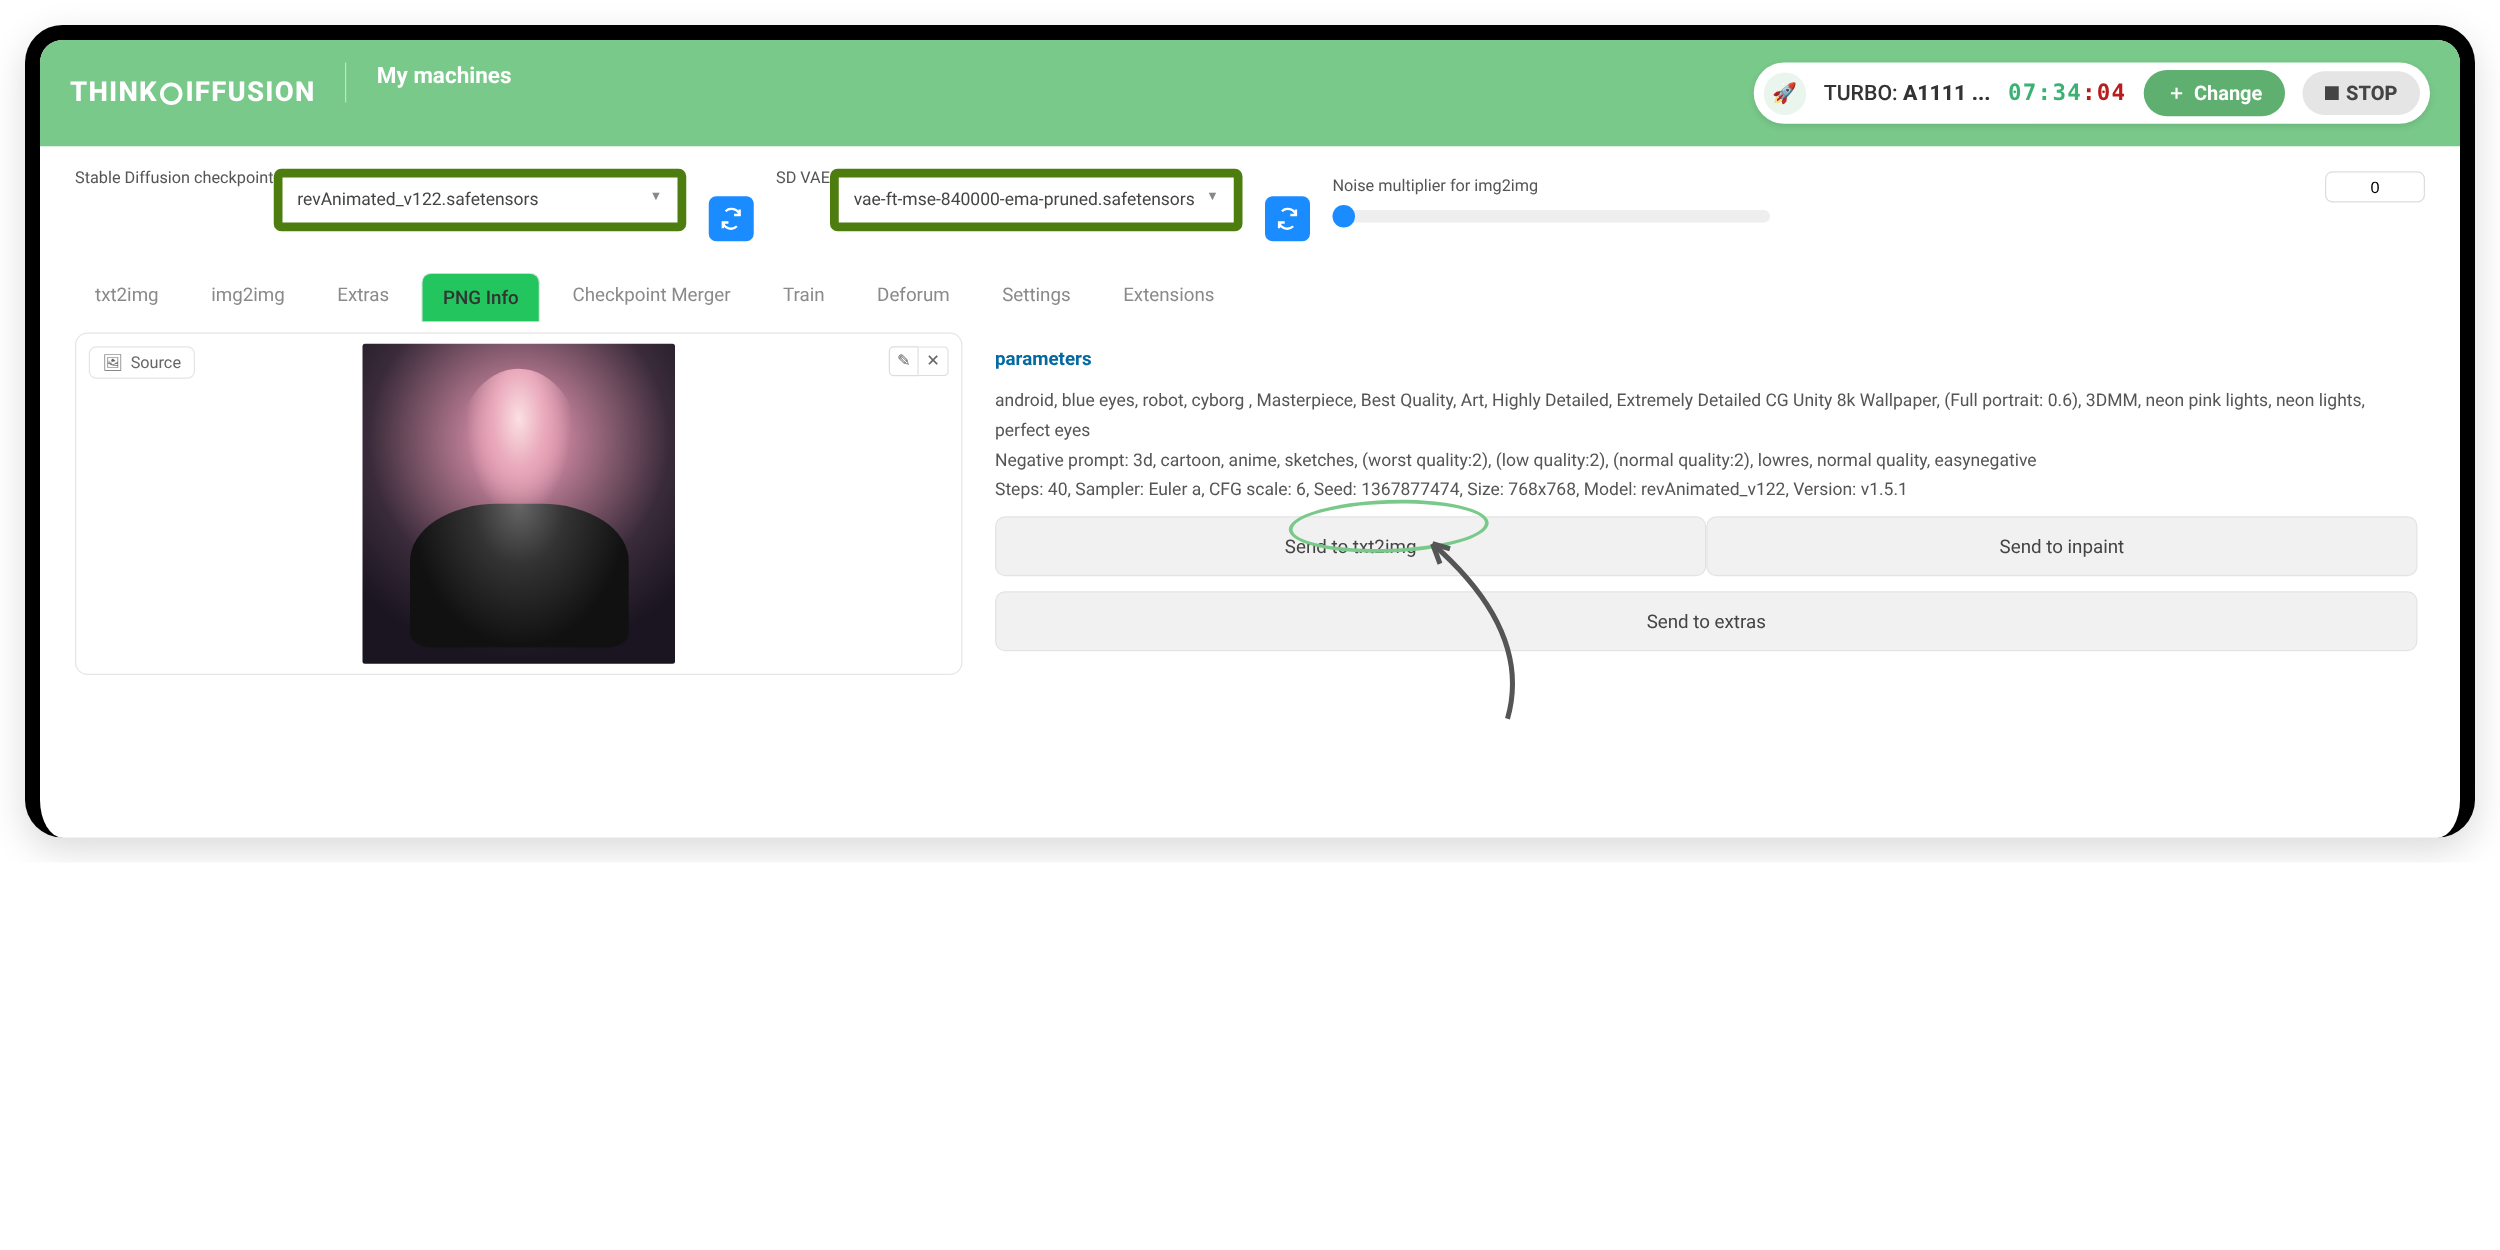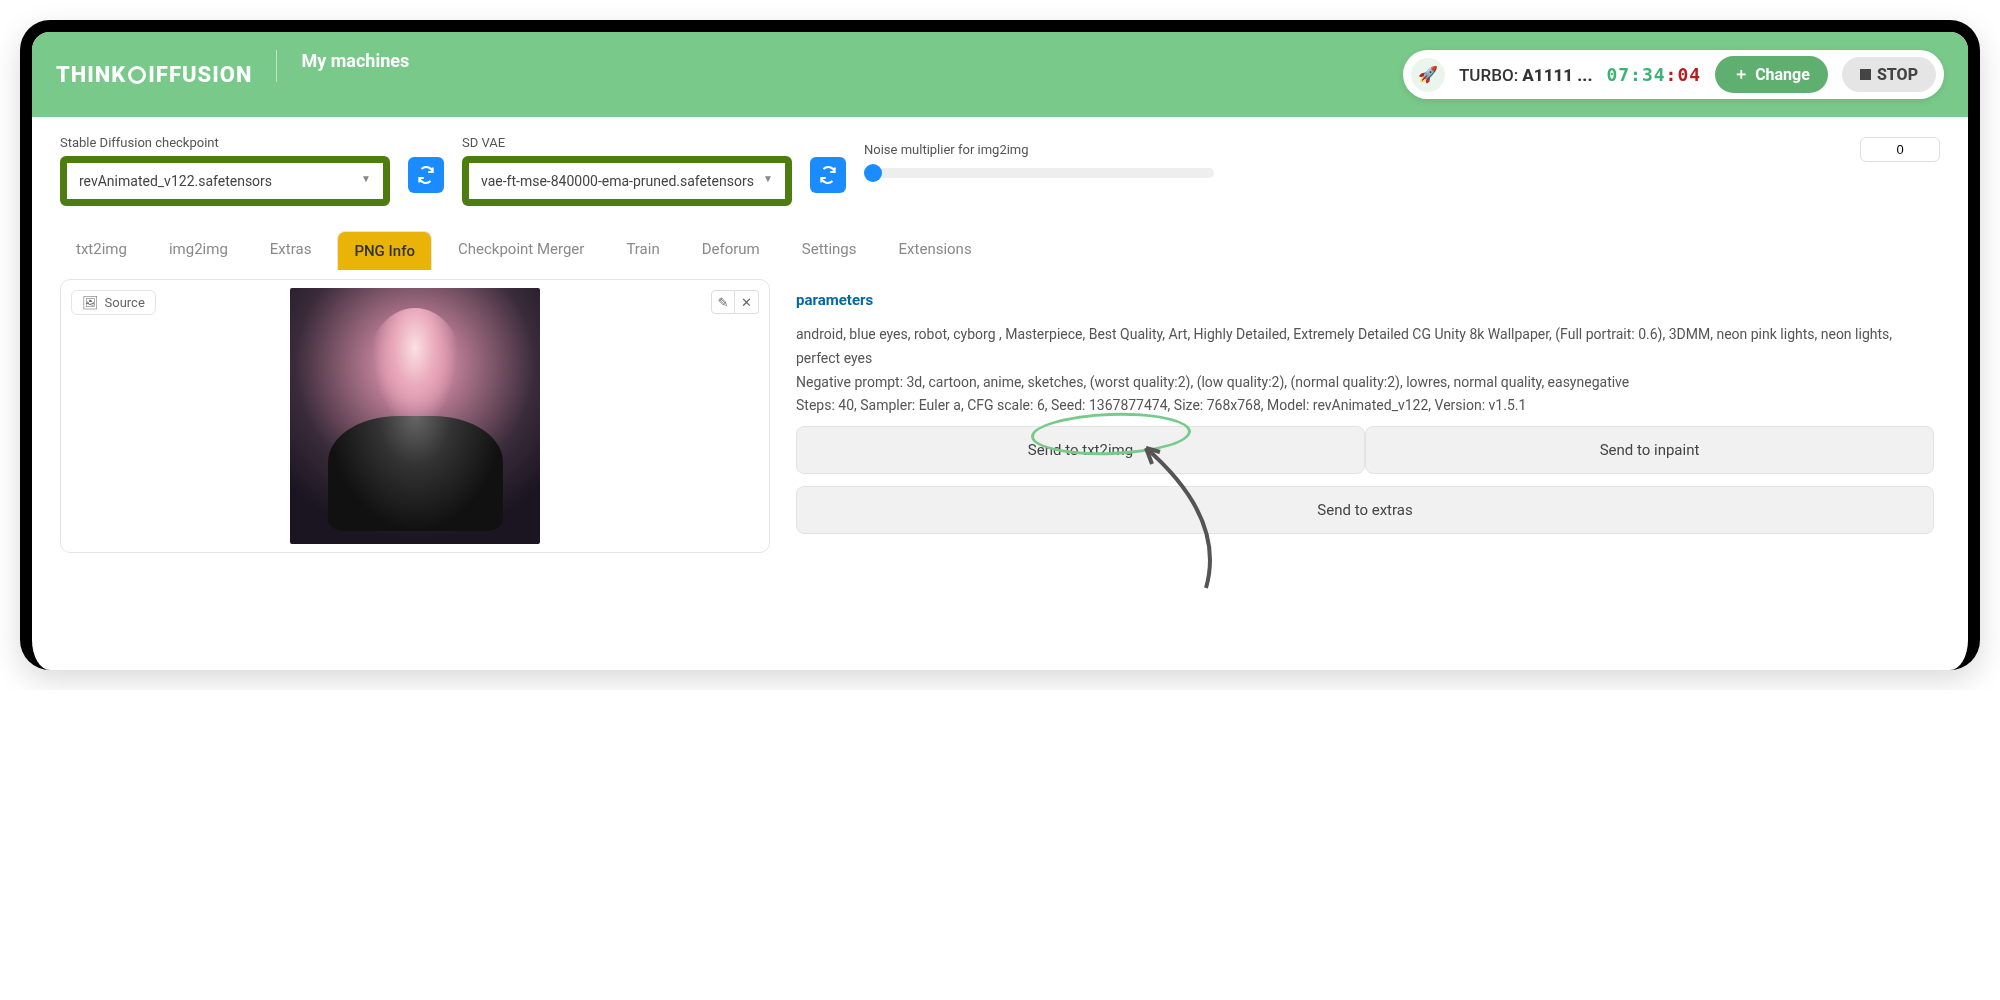--- a/index.html
+++ b/index.html
@@ -64,21 +64,21 @@
   display: flex; align-items: center; gap: 6px; cursor: pointer;
 }
 .stop-btn {
   background: #e5e5e5; color: #444; border-radius: 20px;
   padding: 8px 18px; font-weight: 800; font-size: 16px;
   display: flex; align-items: center; gap: 6px; cursor: pointer;
 }
 .stop-square { width: 11px; height: 11px; background: #444; display: inline-block; }
 .content { padding: 18px 28px; }
 .row { display: flex; gap: 18px; align-items: flex-start; }
-.field { display: flex; flex-direction: column; }
+.field { display: flex; flex-direction: row; }
 .field-label { font-size: 13px; color: #555; margin-bottom: 6px; }
 .select {
   border: 7px solid #4d7c0f; border-radius: 6px;
   padding: 10px 12px; display: flex; justify-content: space-between;
   background: #fff; color: #444; font-size: 14px;
   min-width: 330px; cursor: pointer;
 }
 .refresh {
   width: 36px; height: 36px; border-radius: 6px;
   background: #1a8cff; display: flex; align-items: center; justify-content: center;
@@ -97,21 +97,21 @@
 .slider .thumb {
   position: absolute; left: 0; top: -4px;
   width: 18px; height: 18px; background: #1a8cff; border-radius: 50%;
 }
 .tabs { display: flex; gap: 10px; margin-top: 24px; border-bottom: 1px solid transparent; }
 .tab {
   padding: 10px 16px; color: #8a8a8a; font-size: 15px; cursor: pointer;
   border-radius: 8px 8px 0 0;
 }
 .tab.active {
-  color: #333; background: #eab308; border: 1px solid #e5e5e5; border-bottom-color: #fff;
+  color: #333; background: #22c55e; border: 1px solid #e5e5e5; border-bottom-color: #fff;
   position: relative; top: 1px; font-weight: 500;
 }
 .panel-row { display: flex; gap: 20px; margin-top: 8px; }
 .left-panel {
   border: 1px solid #e5e5e5; border-radius: 10px;
   padding: 8px; flex: 0 0 710px; position: relative;
 }
 .src-badge {
   position: absolute; top: 10px; left: 10px;
   background: #fff; border: 1px solid #e5e5e5; border-radius: 6px;

